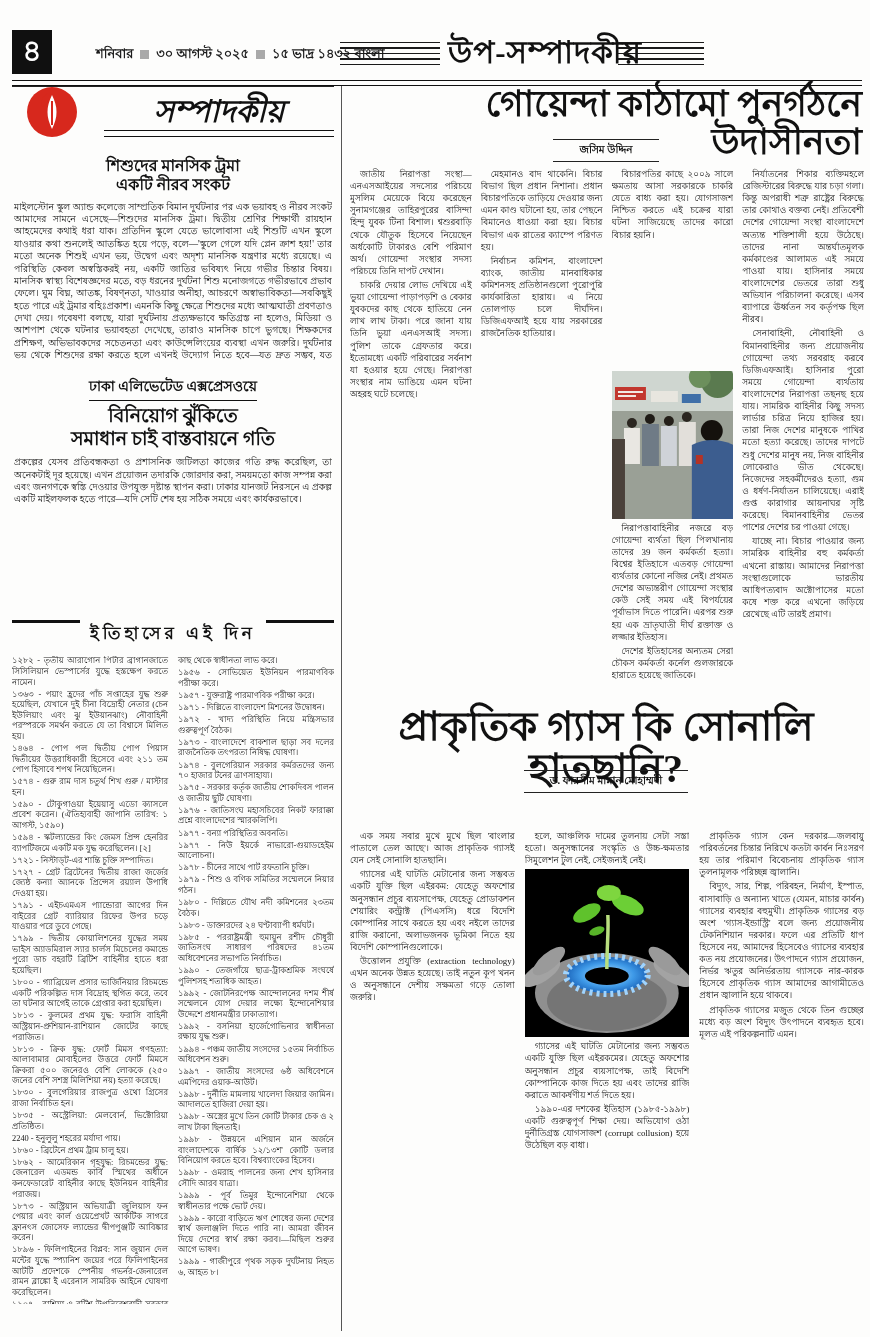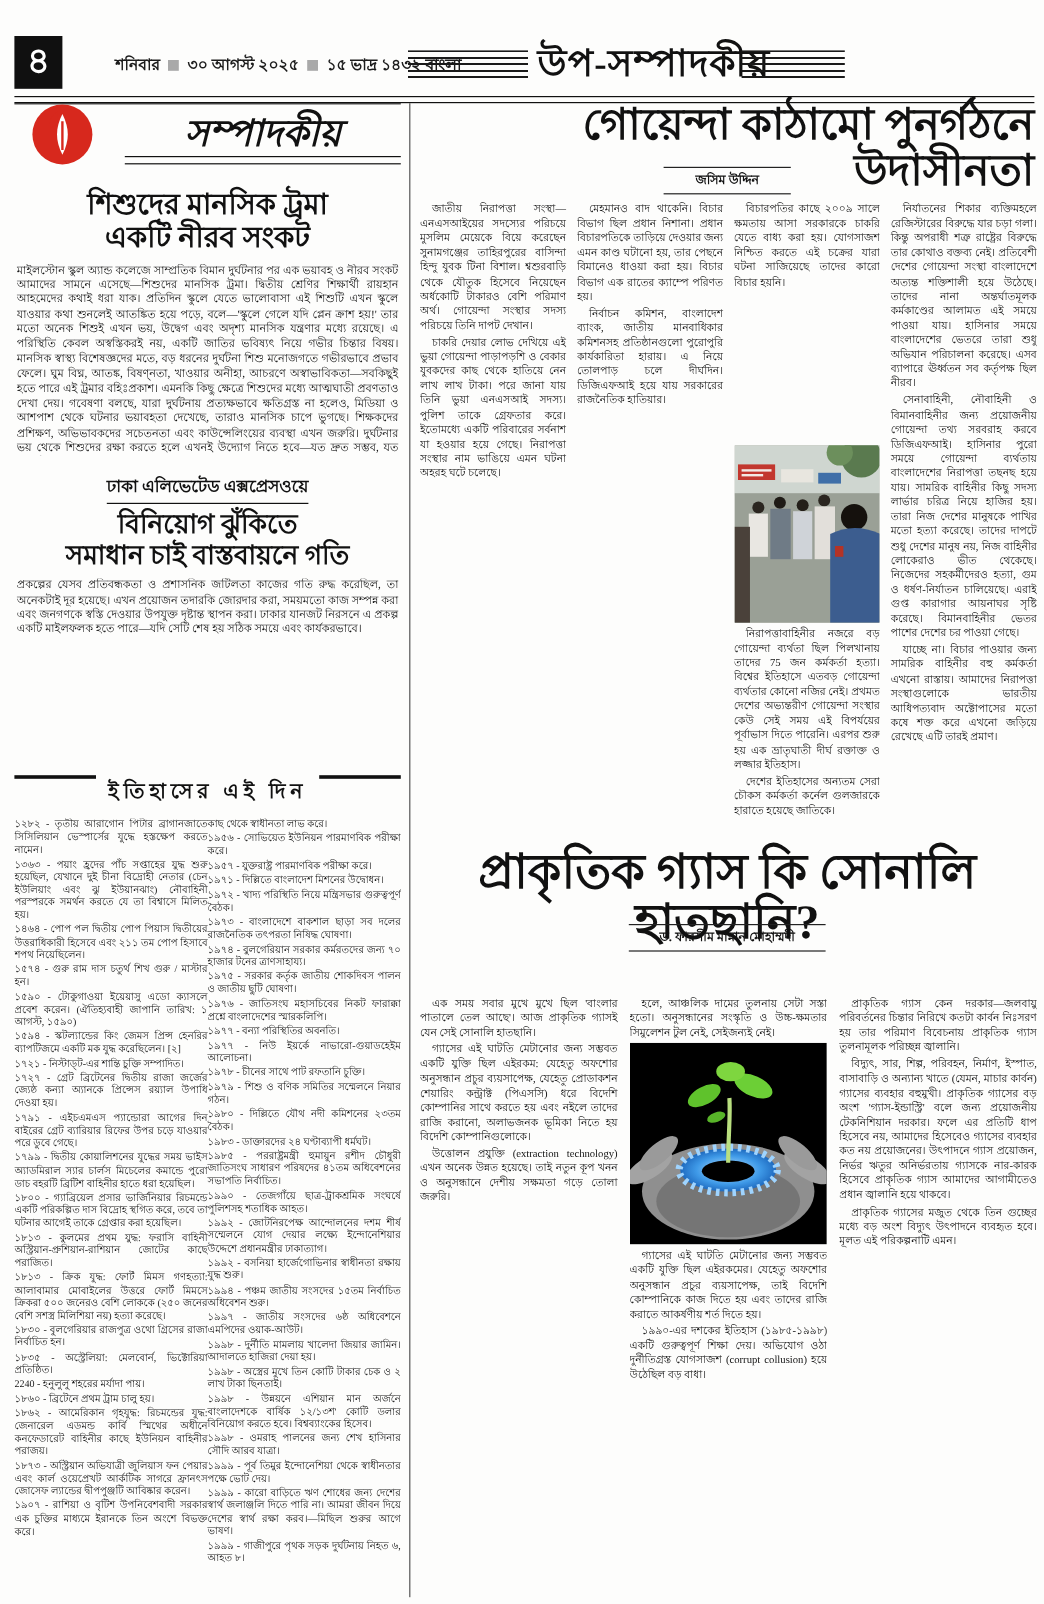--- a/index.html
+++ b/index.html
@@ -30,30 +30,30 @@
     border-top:1.6px solid #111;border-bottom:1px solid #111;}
   
   .vdivider{position:absolute;left:341px;top:86px;bottom:6px;width:1px;background:#555;}
   .leftcol{position:absolute;left:12px;top:86px;width:322px;}
   .ed-masthead{position:relative;height:58px;border-top:1px solid #222;}
   .ed-logo{position:absolute;left:12px;top:-4px;width:56px;height:56px;}
   .ed-title{position:absolute;left:92px;top:0px;right:0;text-align:center;
     font-size:31px;font-weight:900;font-style:italic;}
   .ed-underline{position:absolute;left:92px;right:0;bottom:8px;height:5px;
     border-top:1.5px solid #111;border-bottom:1px solid #111;}
-  .h-ed1{margin:12px 4px 6px;text-align:center;font-size:24px;font-weight:900;line-height:1.18;}
+  .h-ed1{margin:12px 4px 6px;text-align:center;font-size:16px;font-weight:900;line-height:1.18;}
   .ed-body{margin:4px 2px 0;font-size:9.3px;line-height:1.33;text-align:justify;color:#141414;}
   .kicker-wrap{text-align:center;margin-top:14px;}
   .kicker{display:inline-block;font-size:14px;font-weight:900;border-bottom:1.4px solid #111;padding-bottom:1px;}
-  .h-ed2{margin:4px 4px 6px;text-align:center;font-size:22px;font-weight:900;line-height:1.2;}
+  .h-ed2{margin:4px 4px 6px;text-align:center;font-size:19px;font-weight:900;line-height:1.2;}
   
   .hist-head{display:flex;align-items:flex-start;margin-top:14px;}
   .hist-head .dash{flex:1;height:2.4px;background:#111;}
   .hist-title{padding:0 10px;font-size:17px;font-weight:900;letter-spacing:4px;white-space:nowrap;}
-  .hist-cols{display:flex;margin-top:8px;height:648px;overflow:hidden;}
+  .hist-cols{display:flex;gap:10px;margin-top:8px;height:648px;overflow:hidden;}
   .hist-col{flex:1;font-size:8.4px;line-height:1.26;text-align:justify;color:#171717;}
   .hist-col p{margin:0 0 1.5px;}
   
   .main-head{position:absolute;left:350px;top:86px;width:512px;text-align:right;
     font-size:36px;font-weight:900;line-height:1.05;}
   .byline-box{position:absolute;text-align:center;font-size:10.5px;font-weight:bold;}
   .byline-inner{display:inline-block;border-top:1px solid #222;border-bottom:1px solid #222;padding:2px 26px;}
   .bl-1{left:350px;top:139px;width:512px;}
   .bl-2{left:350px;top:770px;width:512px;}
   .artcols{position:absolute;display:flex;overflow:hidden;}
@@ -129,20 +129,21 @@
         <p>১৭৯৯ - দ্বিতীয় কোয়ালিশনের যুদ্ধের সময় ভাইস অ্যাডমিরাল স্যার চার্লস মিচেলের কমান্ডে পুরো ডাচ বহরটি ব্রিটিশ বাহিনীর হাতে ধরা হয়েছিল।</p>
         <p>১৮০০ - গ্যাব্রিয়েল প্রসার ভার্জিনিয়ার রিচমন্ডে একটি পরিকল্পিত দাস বিদ্রোহ স্থগিত করে, তবে তা ঘটনার আগেই তাকে গ্রেপ্তার করা হয়েছিল।</p>
         <p>১৮১৩ - কুলমের প্রথম যুদ্ধ: ফরাসি বাহিনী অস্ট্রিয়ান-প্রুশিয়ান-রাশিয়ান জোটের কাছে পরাজিত।</p>
         <p>১৮১৩ - ক্রিক যুদ্ধ: ফোর্ট মিমস গণহত্যা: আলাবামার মোবাইলের উত্তরে ফোর্ট মিমসে ক্রিকরা ৫০০ জনেরও বেশি লোককে (২৫০ জনের বেশি সশস্ত্র মিলিশিয়া নয়) হত্যা করেছে।</p>
         <p>১৮৩০ - বুলগেরিয়ার রাজপুত্র ওথো গ্রিসের রাজা নির্বাচিত হন।</p>
         <p>১৮৩৫ - অস্ট্রেলিয়া: মেলবোর্ন, ভিক্টোরিয়া প্রতিষ্ঠিত।</p>
         <p>2240 - হনুলুলু শহরের মর্যাদা পায়।</p>
         <p>১৮৬০ - ব্রিটেনে প্রথম ট্রাম চালু হয়।</p>
         <p>১৮৬২ - আমেরিকান গৃহযুদ্ধ: রিচমন্ডের যুদ্ধ: জেনারেল এডমন্ড কার্বি স্মিথের অধীনে কনফেডারেট বাহিনীর কাছে ইউনিয়ন বাহিনীর পরাজয়।</p>
         <p>১৮৭৩ - অস্ট্রিয়ান অভিযাত্রী জুলিয়াস ফন পেয়ার এবং কার্ল ওয়েপ্রেখট আর্কটিক সাগরে ফ্রানৎস জোসেফ ল্যান্ডের দ্বীপপুঞ্জটি আবিষ্কার করেন।</p>
+        <p>১৮৯৬ - ফিলিপাইনের বিপ্লব: সান জুয়ান দেল মন্টের যুদ্ধে স্প্যানিশ জয়ের পরে ফিলিপাইনের আটটি প্রদেশকে স্পেনীয় গভর্নর-জেনারেল রামন ব্লাঙ্কো ই এরেনাস সামরিক আইনে ঘোষণা করেছিলেন।</p>
         <p>১৯০৭ - রাশিয়া ও বৃটিশ উপনিবেশবাদী সরকার এক চুক্তির মাধ্যমে ইরানকে তিন অংশে বিভক্ত করে।</p>
       </div>
     <div class="hist-col">
 
     <p>কাছ থেকে স্বাধীনতা লাভ করে।</p>
         <p>১৯৫৬ - সোভিয়েত ইউনিয়ন পারমাণবিক পরীক্ষা করে।</p>
         <p>১৯৫৭ - যুক্তরাষ্ট্র পারমাণবিক পরীক্ষা করে।</p>
         <p>১৯৭১ - দিল্লিতে বাংলাদেশ মিশনের উদ্বোধন।</p>
         <p>১৯৭২ - খাদ্য পরিস্থিতি নিয়ে মন্ত্রিসভার গুরুত্বপূর্ণ বৈঠক।</p>
         <p>১৯৭৩ - বাংলাদেশে বাকশাল ছাড়া সব দলের রাজনৈতিক তৎপরতা নিষিদ্ধ ঘোষণা।</p>
@@ -217,21 +218,21 @@
         <rect x="0" y="68" width="13" height="80" fill="#4a413a"></rect>
       </g>
       <g>
         <circle cx="100" cy="60" r="11" fill="#15110d"></circle>
         <path d="M80 74 Q100 64 122 74 L122 148 L80 148 Z" fill="#3c5d8f"></path>
         <rect x="84" y="84" width="7" height="9" fill="#b43326"></rect>
       </g>
     </svg>
     <div>
 
-    <p>নিরাপত্তাবাহিনীর নজরে বড় গোয়েন্দা ব্যর্থতা ছিল পিলখানায় তাদের 75 জন কর্মকর্তা হত্যা। বিশ্বের ইতিহাসে এতবড় গোয়েন্দা ব্যর্থতার কোনো নজির নেই। প্রথমত দেশের অভ্যন্তরীণ গোয়েন্দা সংস্থার কেউ সেই সময় এই বিপর্যয়ের পূর্বাভাস দিতে পারেনি। এরপর শুরু হয় এক ভ্রাতৃঘাতী দীর্ঘ রক্তাক্ত ও লজ্জার ইতিহাস।</p>
+    <p>নিরাপত্তাবাহিনীর নজরে বড় গোয়েন্দা ব্যর্থতা ছিল পিলখানায় তাদের 39 জন কর্মকর্তা হত্যা। বিশ্বের ইতিহাসে এতবড় গোয়েন্দা ব্যর্থতার কোনো নজির নেই। প্রথমত দেশের অভ্যন্তরীণ গোয়েন্দা সংস্থার কেউ সেই সময় এই বিপর্যয়ের পূর্বাভাস দিতে পারেনি। এরপর শুরু হয় এক ভ্রাতৃঘাতী দীর্ঘ রক্তাক্ত ও লজ্জার ইতিহাস।</p>
         <p>দেশের ইতিহাসের অন্যতম সেরা চৌকস কর্মকর্তা কর্নেল গুলজারকে হারাতে হয়েছে জাতিকে।</p>
       </div>
   </div>
   <div class="acol">
 
   <p>নির্যাতনের শিকার ব্যক্তিমহলে রেজিস্টারের বিরুদ্ধে যার চড়া গলা। কিন্তু অপরাধী শত্রু রাষ্ট্রের বিরুদ্ধে তার কোথাও বক্তব্য নেই। প্রতিবেশী দেশের গোয়েন্দা সংস্থা বাংলাদেশে অত্যন্ত শক্তিশালী হয়ে উঠেছে। তাদের নানা অন্তর্ঘাতমূলক কর্মকাণ্ডের আলামত এই সময়ে পাওয়া যায়। হাসিনার সময়ে বাংলাদেশের ভেতরে তারা শুধু অভিযান পরিচালনা করেছে। এসব ব্যাপারে ঊর্ধ্বতন সব কর্তৃপক্ষ ছিল নীরব।</p>
       <p>সেনাবাহিনী, নৌবাহিনী ও বিমানবাহিনীর জন্য প্রয়োজনীয় গোয়েন্দা তথ্য সরবরাহ করবে ডিজিএফআই। হাসিনার পুরো সময়ে গোয়েন্দা ব্যর্থতায় বাংলাদেশের নিরাপত্তা তছনছ হয়ে যায়। সামরিক বাহিনীর কিছু সদস্য লার্ভার চরিত্র নিয়ে হাজির হয়। তারা নিজ দেশের মানুষকে পাখির মতো হত্যা করেছে। তাদের দাপটে শুধু দেশের মানুষ নয়, নিজ বাহিনীর লোকেরাও ভীত থেকেছে। নিজেদের সহকর্মীদেরও হত্যা, গুম ও ধর্ষণ-নির্যাতন চালিয়েছে। এরাই গুপ্ত কারাগার আয়নাঘর সৃষ্টি করেছে। বিমানবাহিনীর ভেতর পাশের দেশের চর পাওয়া গেছে।</p>
       <p>যাচ্ছে না। বিচার পাওয়ার জন্য সামরিক বাহিনীর বহু কর্মকর্তা এখনো রাস্তায়। আমাদের নিরাপত্তা সংস্থাগুলোকে ভারতীয় আধিপত্যবাদ অক্টোপাসের মতো কষে শক্ত করে এখনো জড়িয়ে রেখেছে এটি তারই প্রমাণ।</p>
     </div>
 </div>

